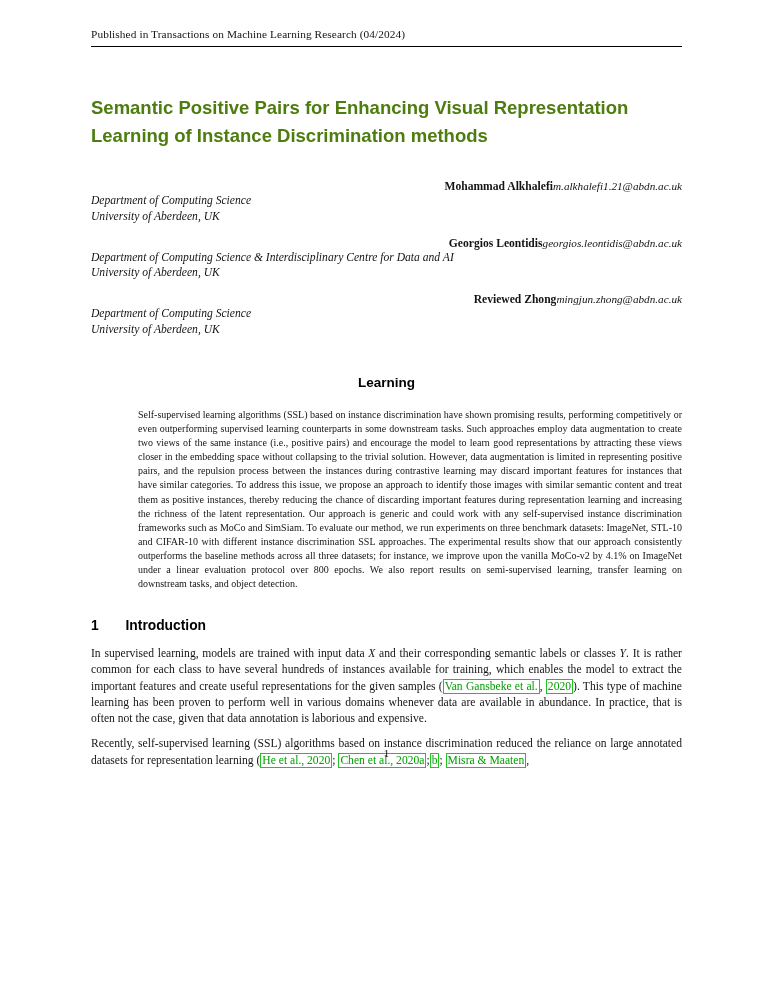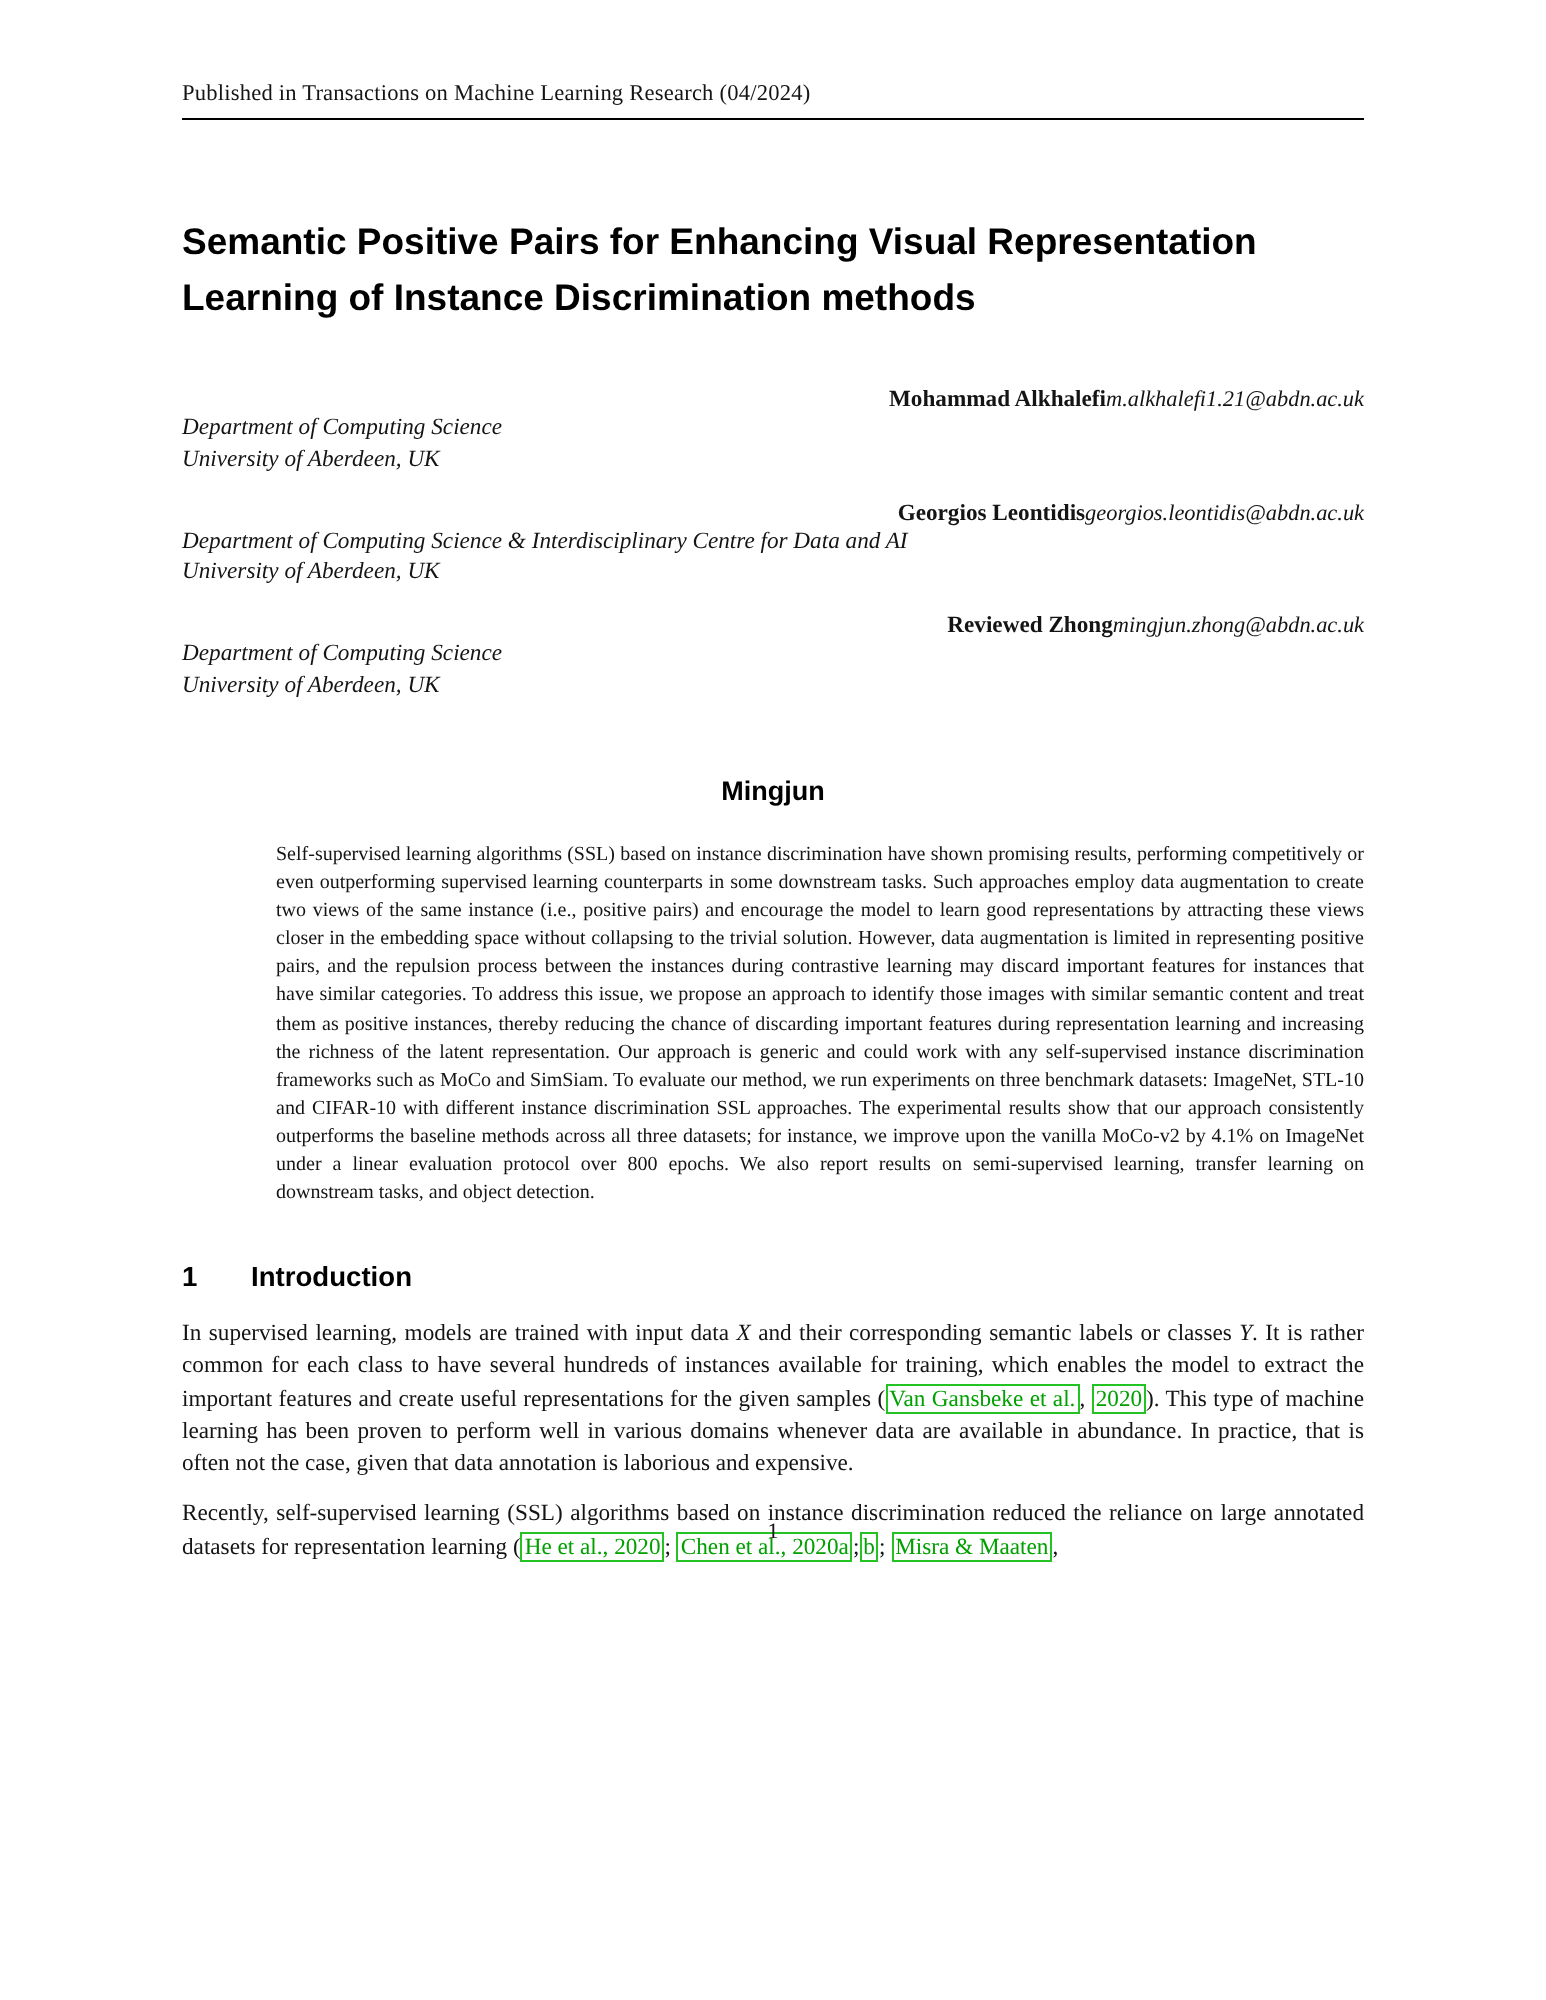--- a/index.html
+++ b/index.html
@@ -5,38 +5,38 @@
   * { margin: 0; padding: 0; box-sizing: border-box; }
   html, body { background: #ffffff; }
   .page {
     width: 773px;
     height: 795px;
     background: #ffffff;
     position: relative;
     font-family: "Liberation Serif", serif;
     color: #141414;
     overflow: hidden;
-    margin: 13px auto;
+    margin: 0 auto;
   }
   .content { padding: 28px 91px 0 91px; }
 
   .header-text {
     font-size: 11.3px;
     letter-spacing: 0.1px;
     padding-bottom: 6px;
     border-bottom: 1.4px solid #000;
   }
 
   .title {
     margin-top: 47px;
     font-family: "Liberation Sans", sans-serif;
     font-weight: 700;
     font-size: 18.5px;
     line-height: 1.52;
-    color: #000000;
+    color: #4d7c0f;
   }
 
   .authors { margin-top: 30px; }
   .author { margin-bottom: 13px; font-size: 11.6px; }
   .author-row { display: flex; justify-content: flex-end; align-items: baseline; }
   .author-name { font-weight: 700; }
   .author-email { font-style: italic; font-size: 11.2px; }
   .affil { font-style: italic; line-height: 1.32; }
 
   .review-line { margin-top: 25px; font-size: 11.6px; }
@@ -136,21 +136,21 @@
           <span class="author-email">mingjun.zhong@abdn.ac.uk</span>
         </div>
         <div class="affil">Department of Computing Science</div>
         <div class="affil">University of Aberdeen, UK</div>
       </div>
 
     </div>
 
 
     <div class="abstract">
-      <div class="abstract-heading">Mingjun</div>
+      <div class="abstract-heading">Learning</div>
       <p class="abstract-text">Self-supervised learning algorithms (SSL) based on instance discrimination have shown promising results, performing competitively or even outperforming supervised learning counterparts in some downstream tasks. Such approaches employ data augmentation to create two views of the same instance (i.e., positive pairs) and encourage the model to learn good representations by attracting these views closer in the embedding space without collapsing to the trivial solution. However, data augmentation is limited in representing positive pairs, and the repulsion process between the instances during contrastive learning may discard important features for instances that have similar categories. To address this issue, we propose an approach to identify those images with similar semantic content and treat them as positive instances, thereby reducing the chance of discarding important features during representation learning and increasing the richness of the latent representation. Our approach is generic and could work with any self-supervised instance discrimination frameworks such as MoCo and SimSiam. To evaluate our method, we run experiments on three benchmark datasets: ImageNet, STL-10 and CIFAR-10 with different instance discrimination SSL approaches. The experimental results show that our approach consistently outperforms the baseline methods across all three datasets; for instance, we improve upon the vanilla MoCo-v2 by 4.1% on ImageNet under a linear evaluation protocol over 800 epochs. We also report results on semi-supervised learning, transfer learning on downstream tasks, and object detection.</p>
     </div>
 
     <div class="section-heading">
       <span class="sec-num">1</span>
       <span class="sec-title">Introduction</span>
     </div>
 
     <p class="body-par"><span>In supervised learning, models are trained with input data </span><span class="math">X</span><span> and their corresponding semantic labels or classes </span><span class="math">Y</span><span>. It is rather common for each class to have several hundreds of instances available for training, which enables the model to extract the important features and create useful representations for the given samples (</span><span class="cite">Van Gansbeke et al.</span><span>, </span><span class="cite">2020</span><span>). This type of machine learning has been proven to perform well in various domains whenever data are available in abundance. In practice, that is often not the case, given that data annotation is laborious and expensive.</span></p>
 

